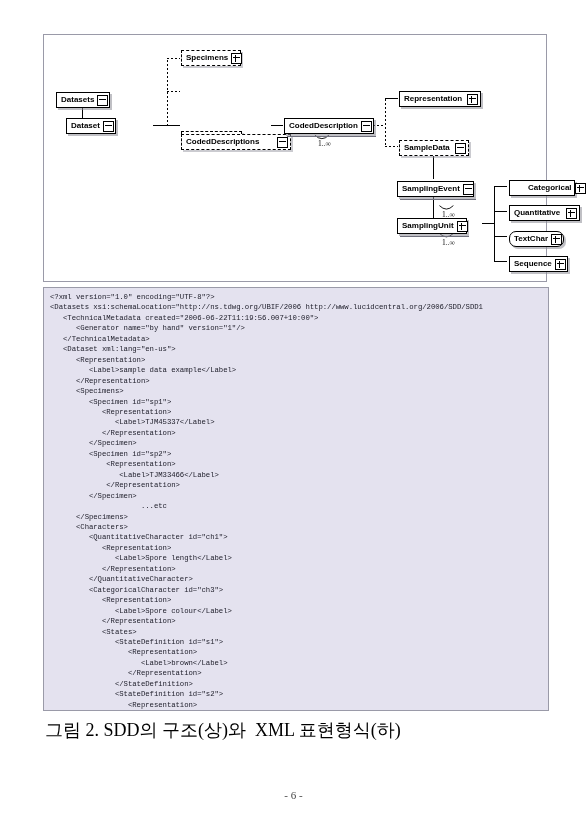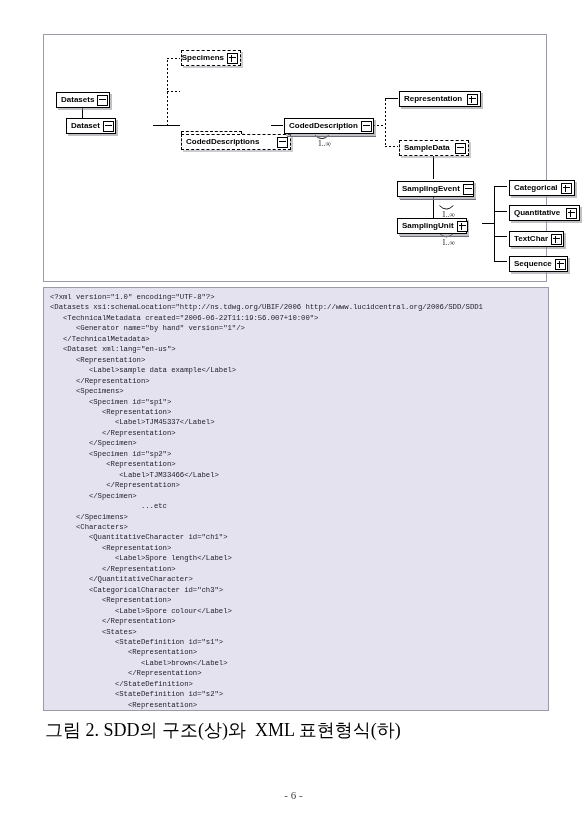--- a/index.html
+++ b/index.html
@@ -56,21 +56,20 @@
     white-space: nowrap;
     z-index: 3;
   }
   .node.solid {
     border: 1px solid #000000;
     box-shadow: 2px 2px 0 rgba(140,140,150,0.55);
   }
   .node.dashed {
     border: 1px dashed #000000;
     box-shadow: 2px 2px 0 rgba(140,140,150,0.45);
-    justify-content: flex-end;
   }
   
   .node.repeat::after {
     content: "";
     position: absolute;
     left: 2px;
     right: -3px;
     bottom: -4px;
     height: 1px;
     background: #6f6f7c;
@@ -263,31 +262,31 @@
       <span class="toggle"></span>
     </div>
     <div class="mult" style="left:398px; top:175px;">1..∞</div>
 
     <div class="node solid repeat" style="left:353px; top:183px; width:70px;">
       <span class="node-label">SamplingUnit</span>
       <span class="toggle plus"></span>
     </div>
     <div class="mult" style="left:398px; top:203px;">1..∞</div>
 
-    <div class="node solid" style="left:465px; top:145px; width:66px;">
+    <div class="node solid" style="left:465px; top:145px; width:66px;padding-left:14px;">
       <span class="node-label">Categorical</span>
       <span class="toggle plus"></span>
     </div>
 
     <div class="node solid" style="left:465px; top:170px; width:71px;">
       <span class="node-label">Quantitative</span>
       <span class="toggle plus"></span>
     </div>
 
-    <div class="node solid" style="left:465px; top:196px; width:55px;">
+    <div class="node solid" style="left:465px; top:196px; width:55px;border-radius:7px;">
       <span class="node-label">TextChar</span>
       <span class="toggle plus"></span>
     </div>
 
     <div class="node solid" style="left:465px; top:221px; width:59px;">
       <span class="node-label">Sequence</span>
       <span class="toggle plus"></span>
     </div>
 
   </div>

